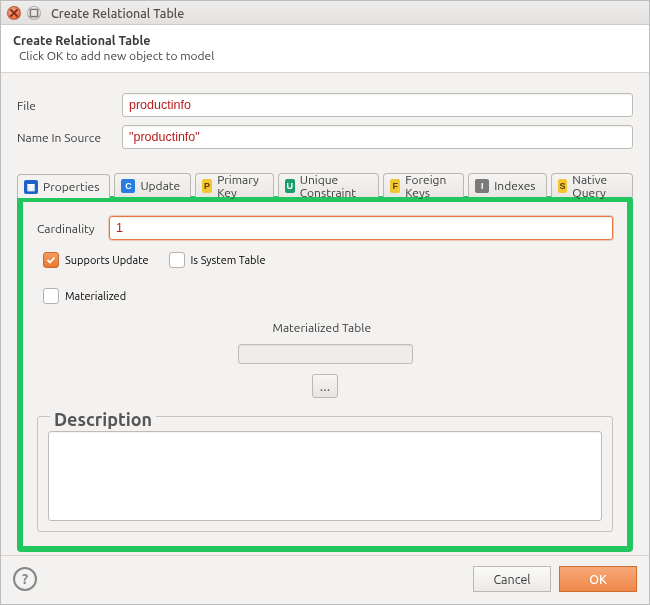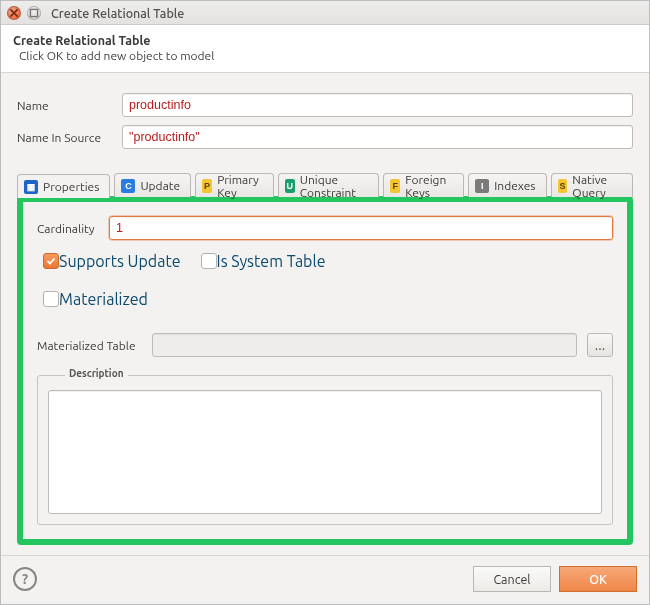--- a/index.html
+++ b/index.html
@@ -126,53 +126,53 @@
     flex: 1;
     display: flex;
     flex-direction: column;
   }
   .focus-input {
     border: 1px solid #e47843 !important;
     outline: 1px solid rgba(228,120,67,0.35);
   }
   .check-row { display:flex; align-items:center; gap:20px; margin: 10px 0 6px 6px; }
   .checkbox {
-    display:inline-flex; align-items:center; gap:0; font-size:16px; color:#0c4a6e;
+    display:inline-flex; align-items:center; gap:6px; font-size:11px; color:#000000;
   }
   .box {
     width:16px; height:16px; border-radius:3px;
     border:1px solid #b6b1ac; background:#fff;
     display:inline-flex; align-items:center; justify-content:center;
   }
   .box.checked {
     background: linear-gradient(#f59c60, #ea7733);
     border-color:#cd6b2d;
   }
   .box.checked svg { display:block; }
   .box svg { display:none; width:10px; height:10px; }
-  .mrow { display:flex; align-items:center; gap:10px; margin-top:19px; }
+  .mrow { display:flex; align-items:center; gap:10px; margin-top:11px;flex-direction:column; }
   .mrow label { width:105px; color:#3a3a3a; font-size:12px; }
   .sq-btn {
     width:26px; height:24px; border:1px solid #bcb7b2; border-radius:3px;
     background:linear-gradient(#f8f6f4,#e6e3e0);
     display:inline-flex; align-items:center; justify-content:center;
     font-size:14px; color:#555; cursor:default;
   }
   .groupbox {
     margin-top: 18px;
     border:1px solid #c8c3bf; border-radius:3px;
     position:relative;
     flex:1; display:flex; flex-direction:column;
     padding: 14px 10px 10px 10px;
     background:#f4f2f0;
   }
   .groupbox .legend {
-    position:absolute; top:-8px; left:27px;
+    position:absolute; top:-8px; left:12px;
     background:#f4f2f0; padding:0 4px;
-    font-size:10px; font-weight:bold; color:#555;
+    font-size:18px; font-weight:bold; color:#555;
   }
   .textarea {
     flex:1; min-height:90px;
     border:1px solid #bfbbb7; border-radius:3px;
     background:#fff; padding:6px; font-size:12.5px; resize:none;
     box-shadow: inset 0 1px 1px rgba(0,0,0,0.06);
   }
   .footer {
     border-top: 1px solid #d9d4cf;
     padding: 10px 12px 12px 12px;
@@ -219,21 +219,21 @@
 
   <div class="header">
     <div class="t1">Create Relational Table</div>
     <div class="t2">Click OK to add new object to model</div>
   </div>
 
   <div class="body">
 
 
     <div class="form-row">
-      <label>Name</label>
+      <label>File</label>
       <input class="text-input" value="productinfo" style="">
     </div>
 
     <div class="form-row">
       <label>Name In Source</label>
       <input class="text-input" value="&quot;productinfo&quot;" style="">
     </div>
 
     <div class="tabs">
       <div class="tab-strip">

